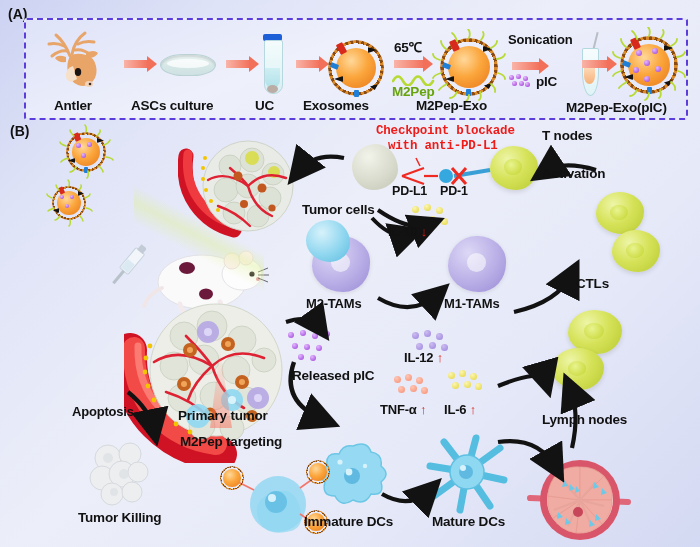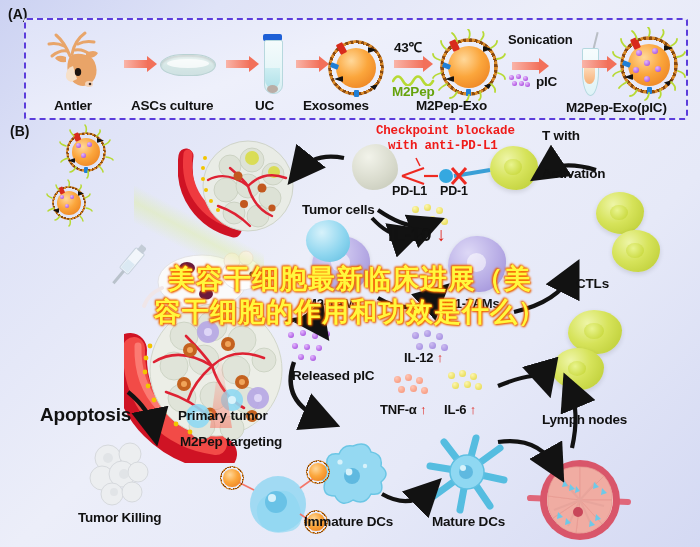--- a/index.html
+++ b/index.html
@@ -158,21 +158,21 @@
       <div class="core"></div>
         <div class="ring"></div>
       <div class="mark mark-red" style="left:10px;top:3px;width:7px;height:11px;transform:rotate(-28deg);"></div>
       <div class="mark mark-blue" style="left:4px;top:22px;width:5px;height:8px;transform:rotate(-70deg);"></div>
       <div class="mark mark-black" style="left:6px;top:36px;width:9px;height:6px;clip-path:polygon(0 50%,100% 0,100% 100%);"></div>
       <div class="mark mark-black" style="left:40px;top:7px;width:9px;height:6px;clip-path:polygon(100% 50%,0 0,0 100%);"></div>
       <div class="mark mark-blue" style="left:26px;top:50px;width:5px;height:7px;"></div>
       <div class="mark mark-black" style="left:42px;top:44px;width:8px;height:6px;clip-path:polygon(100% 0,0 40%,60% 100%);"></div>
     </div>
 
-    <div class="lbl aLbl" style="left:368px;top:18px;">43℃</div>
+    <div class="lbl aLbl" style="left:368px;top:18px;">65℃</div>
     <div class="parrow" style="left:368px;top:40px;width:30px;"></div>
     <div class="m2pep-sq" style="left:366px;top:52px;">
       <svg width="46" height="14" viewBox="0 0 46 14">
         <path d="M1 9 q5 -9 10 0 q5 9 10 0 q5 -9 10 0 q5 9 10 0" fill="none" stroke="#b7da35" stroke-width="2.6" stroke-linecap="round"></path>
       </svg>
     </div>
     <div class="lbl aLbl" style="left:366px;top:64px;color:#66a30c;">M2Pep</div>
 
     <div class="exo" style="left:414px;top:18px;width:58px;height:58px;">
       <div class="core"></div>
@@ -707,25 +707,25 @@
 
       <path d="M416 40 L420 48" stroke="#ee2a22" stroke-width="1.6" fill="none"></path>
     </svg>
 
     <div class="lbl" style="left:302px;top:84px;font-size:13.5px;">Tumor cells</div>
 
     <div class="lbl red-lbl" style="left:376px;top:6px;font-size:12.5px;">Checkpoint blockade</div>
     <div class="lbl red-lbl" style="left:388px;top:21px;font-size:12.5px;">with anti-PD-L1</div>
     <div class="lbl" style="left:392px;top:66px;font-size:12.5px;">PD-L1</div>
     <div class="lbl" style="left:440px;top:66px;font-size:12.5px;">PD-1</div>
-    <div class="lbl" style="left:542px;top:10px;font-size:13.5px;">T with</div>
+    <div class="lbl" style="left:542px;top:10px;font-size:13.5px;">T nodes</div>
     <div class="lbl" style="left:542px;top:48px;font-size:13.5px;">Activation</div>
     <div class="lbl" style="left:576px;top:158px;font-size:13.5px;">CTLs</div>
 
-    <div class="lbl" style="left:388px;top:106px;font-size:19px;">
+    <div class="lbl" style="left:388px;top:106px;font-size:13px;">
       <span>IL-10</span>
       <span class="arrowDn">↓</span>
     </div>
     <div class="lbl" style="left:404px;top:232px;font-size:13px;">
       <span>IL-12</span>
       <span class="arrowUp">↑</span>
     </div>
 
     <div class="lbl" style="left:306px;top:178px;font-size:13px;z-index:5;">M2-TAMs</div>
     <div class="lbl" style="left:444px;top:178px;font-size:13px;z-index:5;">M1-TAMs</div>
@@ -740,22 +740,18 @@
       <span>IL-6</span>
       <span class="arrowUp">↑</span>
     </div>
 
     <div class="lbl" style="left:304px;top:396px;font-size:13.5px;">Immature DCs</div>
     <div class="lbl" style="left:432px;top:396px;font-size:13.5px;">Mature DCs</div>
     <div class="lbl" style="left:542px;top:294px;font-size:13.5px;">Lymph nodes</div>
 
     <div class="lbl" style="left:178px;top:290px;font-size:13.5px;">Primary tumor</div>
     <div class="lbl" style="left:152px;top:316px;font-size:13.5px;padding-left:28px;">M2Pep targeting</div>
-    <div class="lbl" style="left:40px;top:286px;font-size:19px;text-align:right;">Apoptosis</div>
+    <div class="lbl" style="left:72px;top:286px;font-size:13px;text-align:right;">Apoptosis</div>
     <div class="lbl" style="left:78px;top:392px;font-size:13.5px;">Tumor Killing</div>
   </div>
 
-  <div id="watermark">
-    <div>美容干细胞最新临床进展（美</div>
-    <div>容干细胞的作用和功效是什么）</div>
-  </div>
 
 </div>
 
 </body></html>

